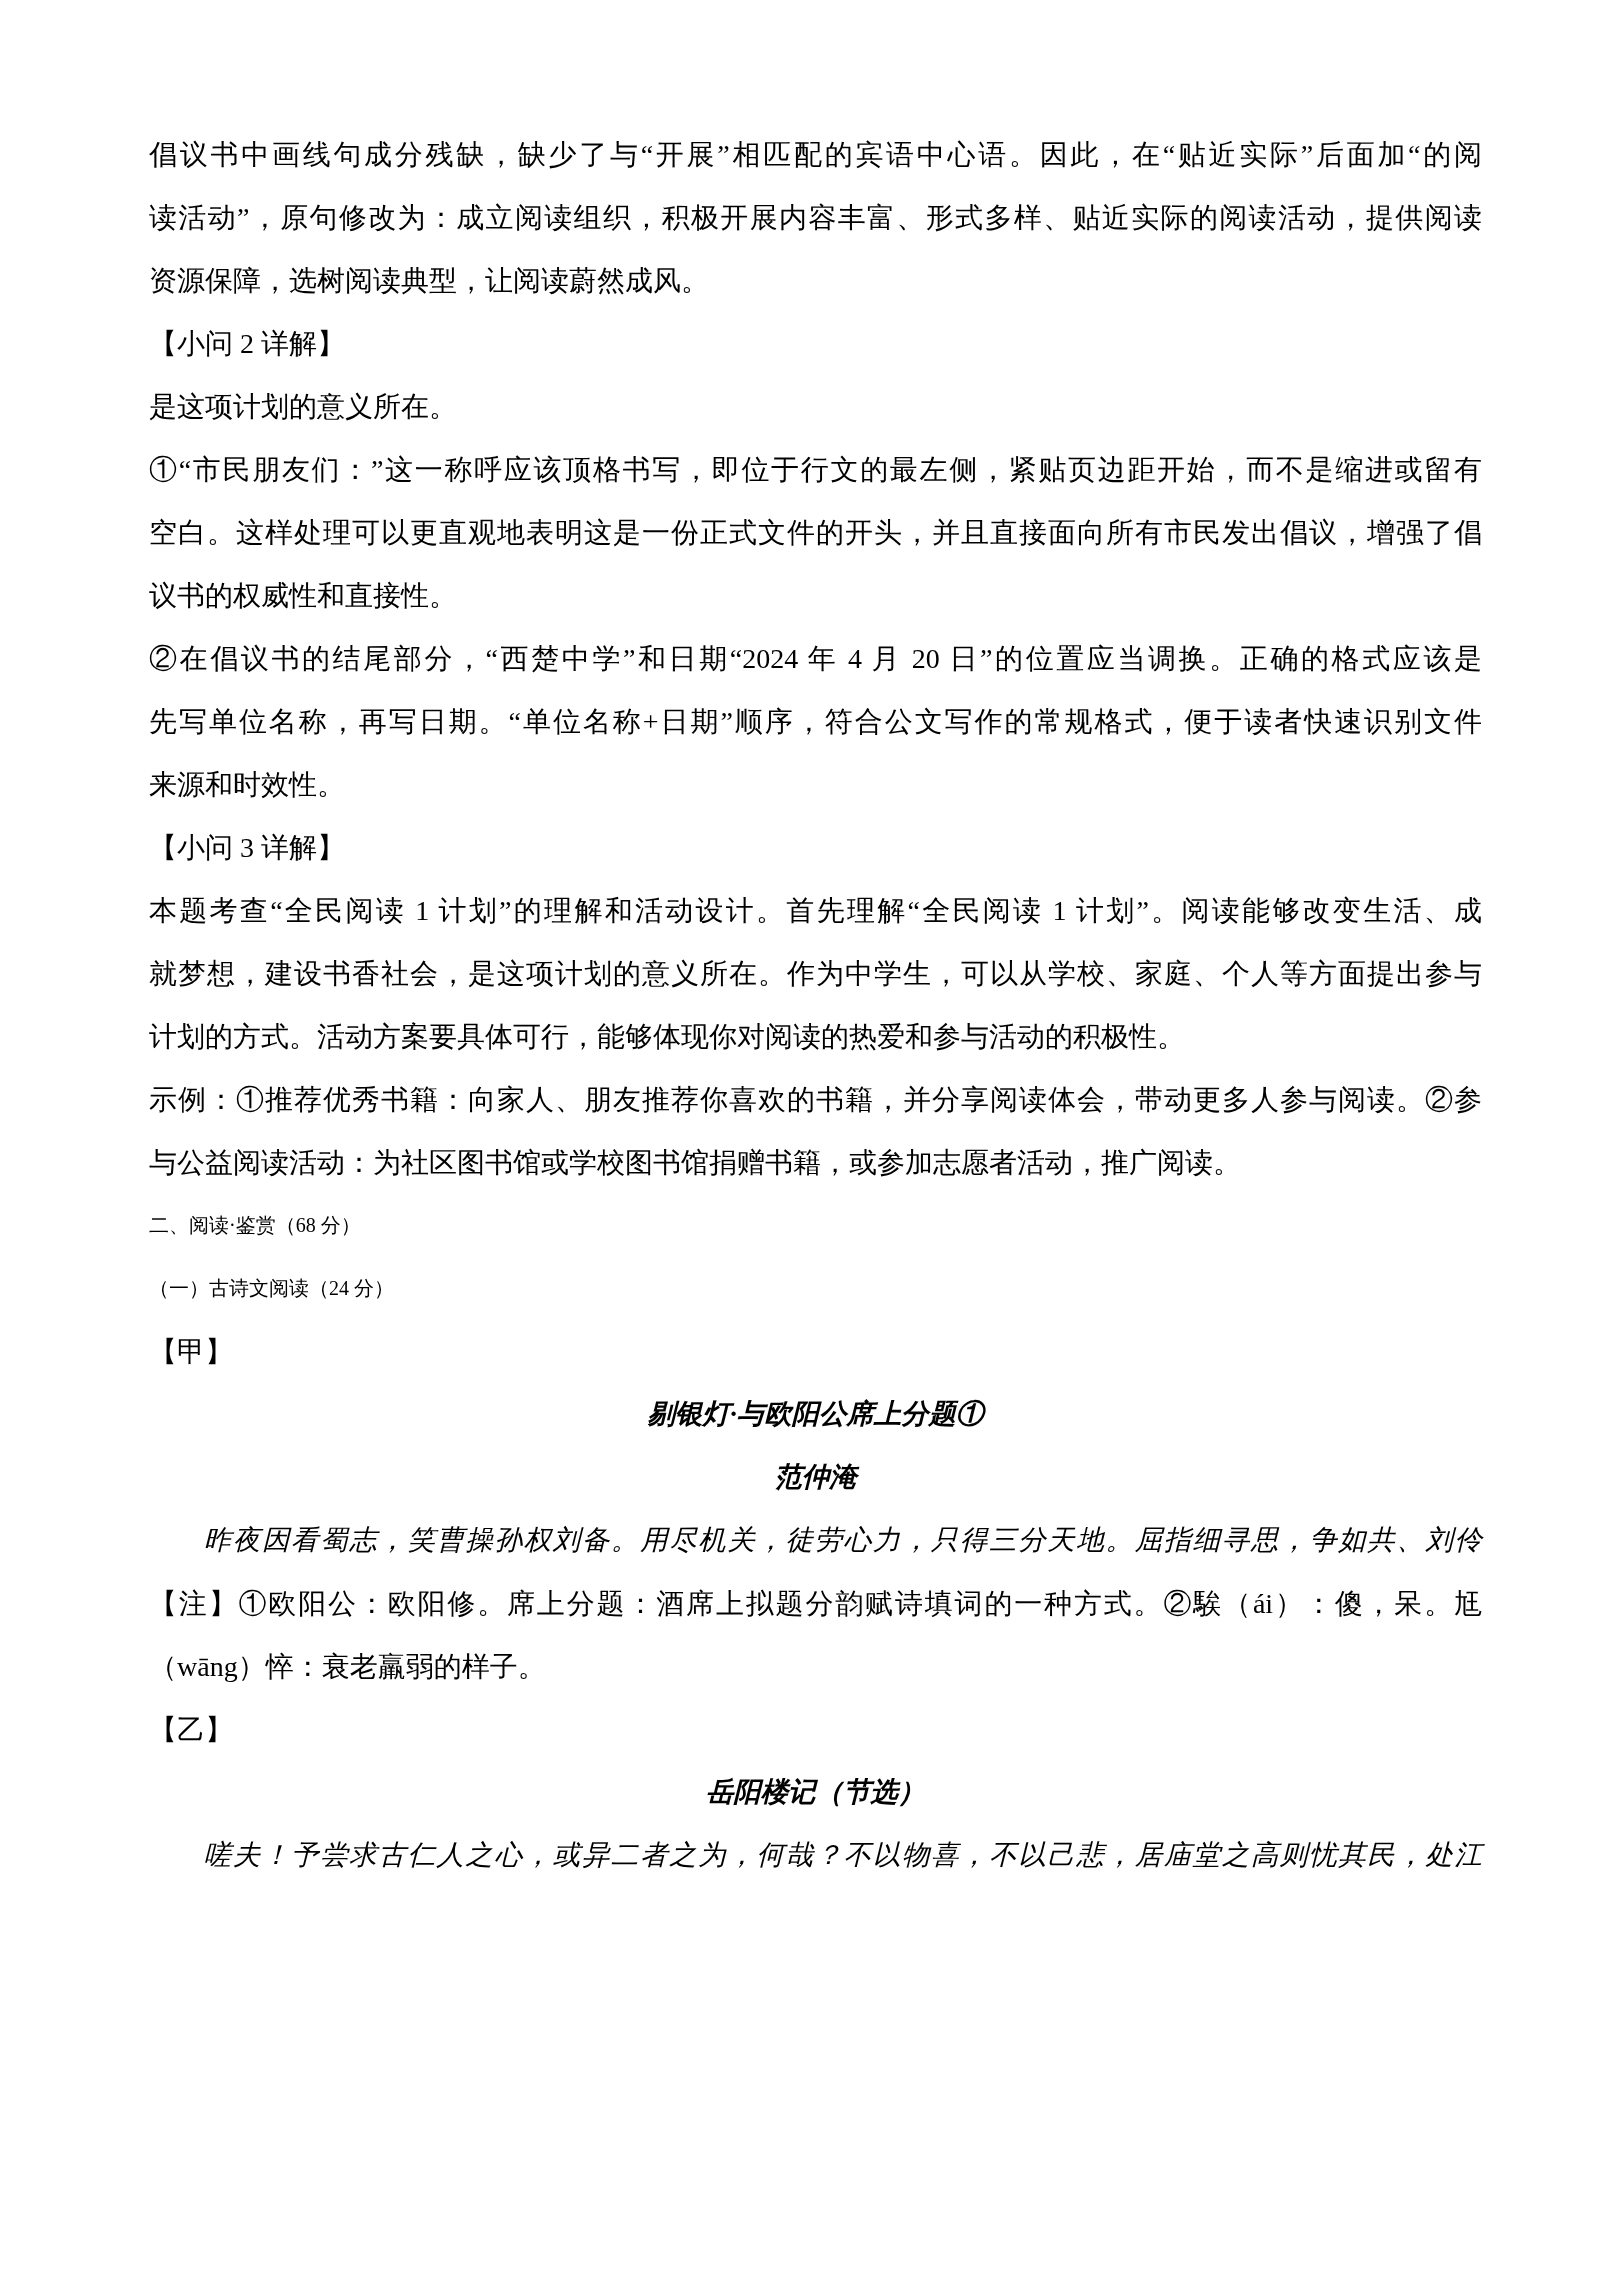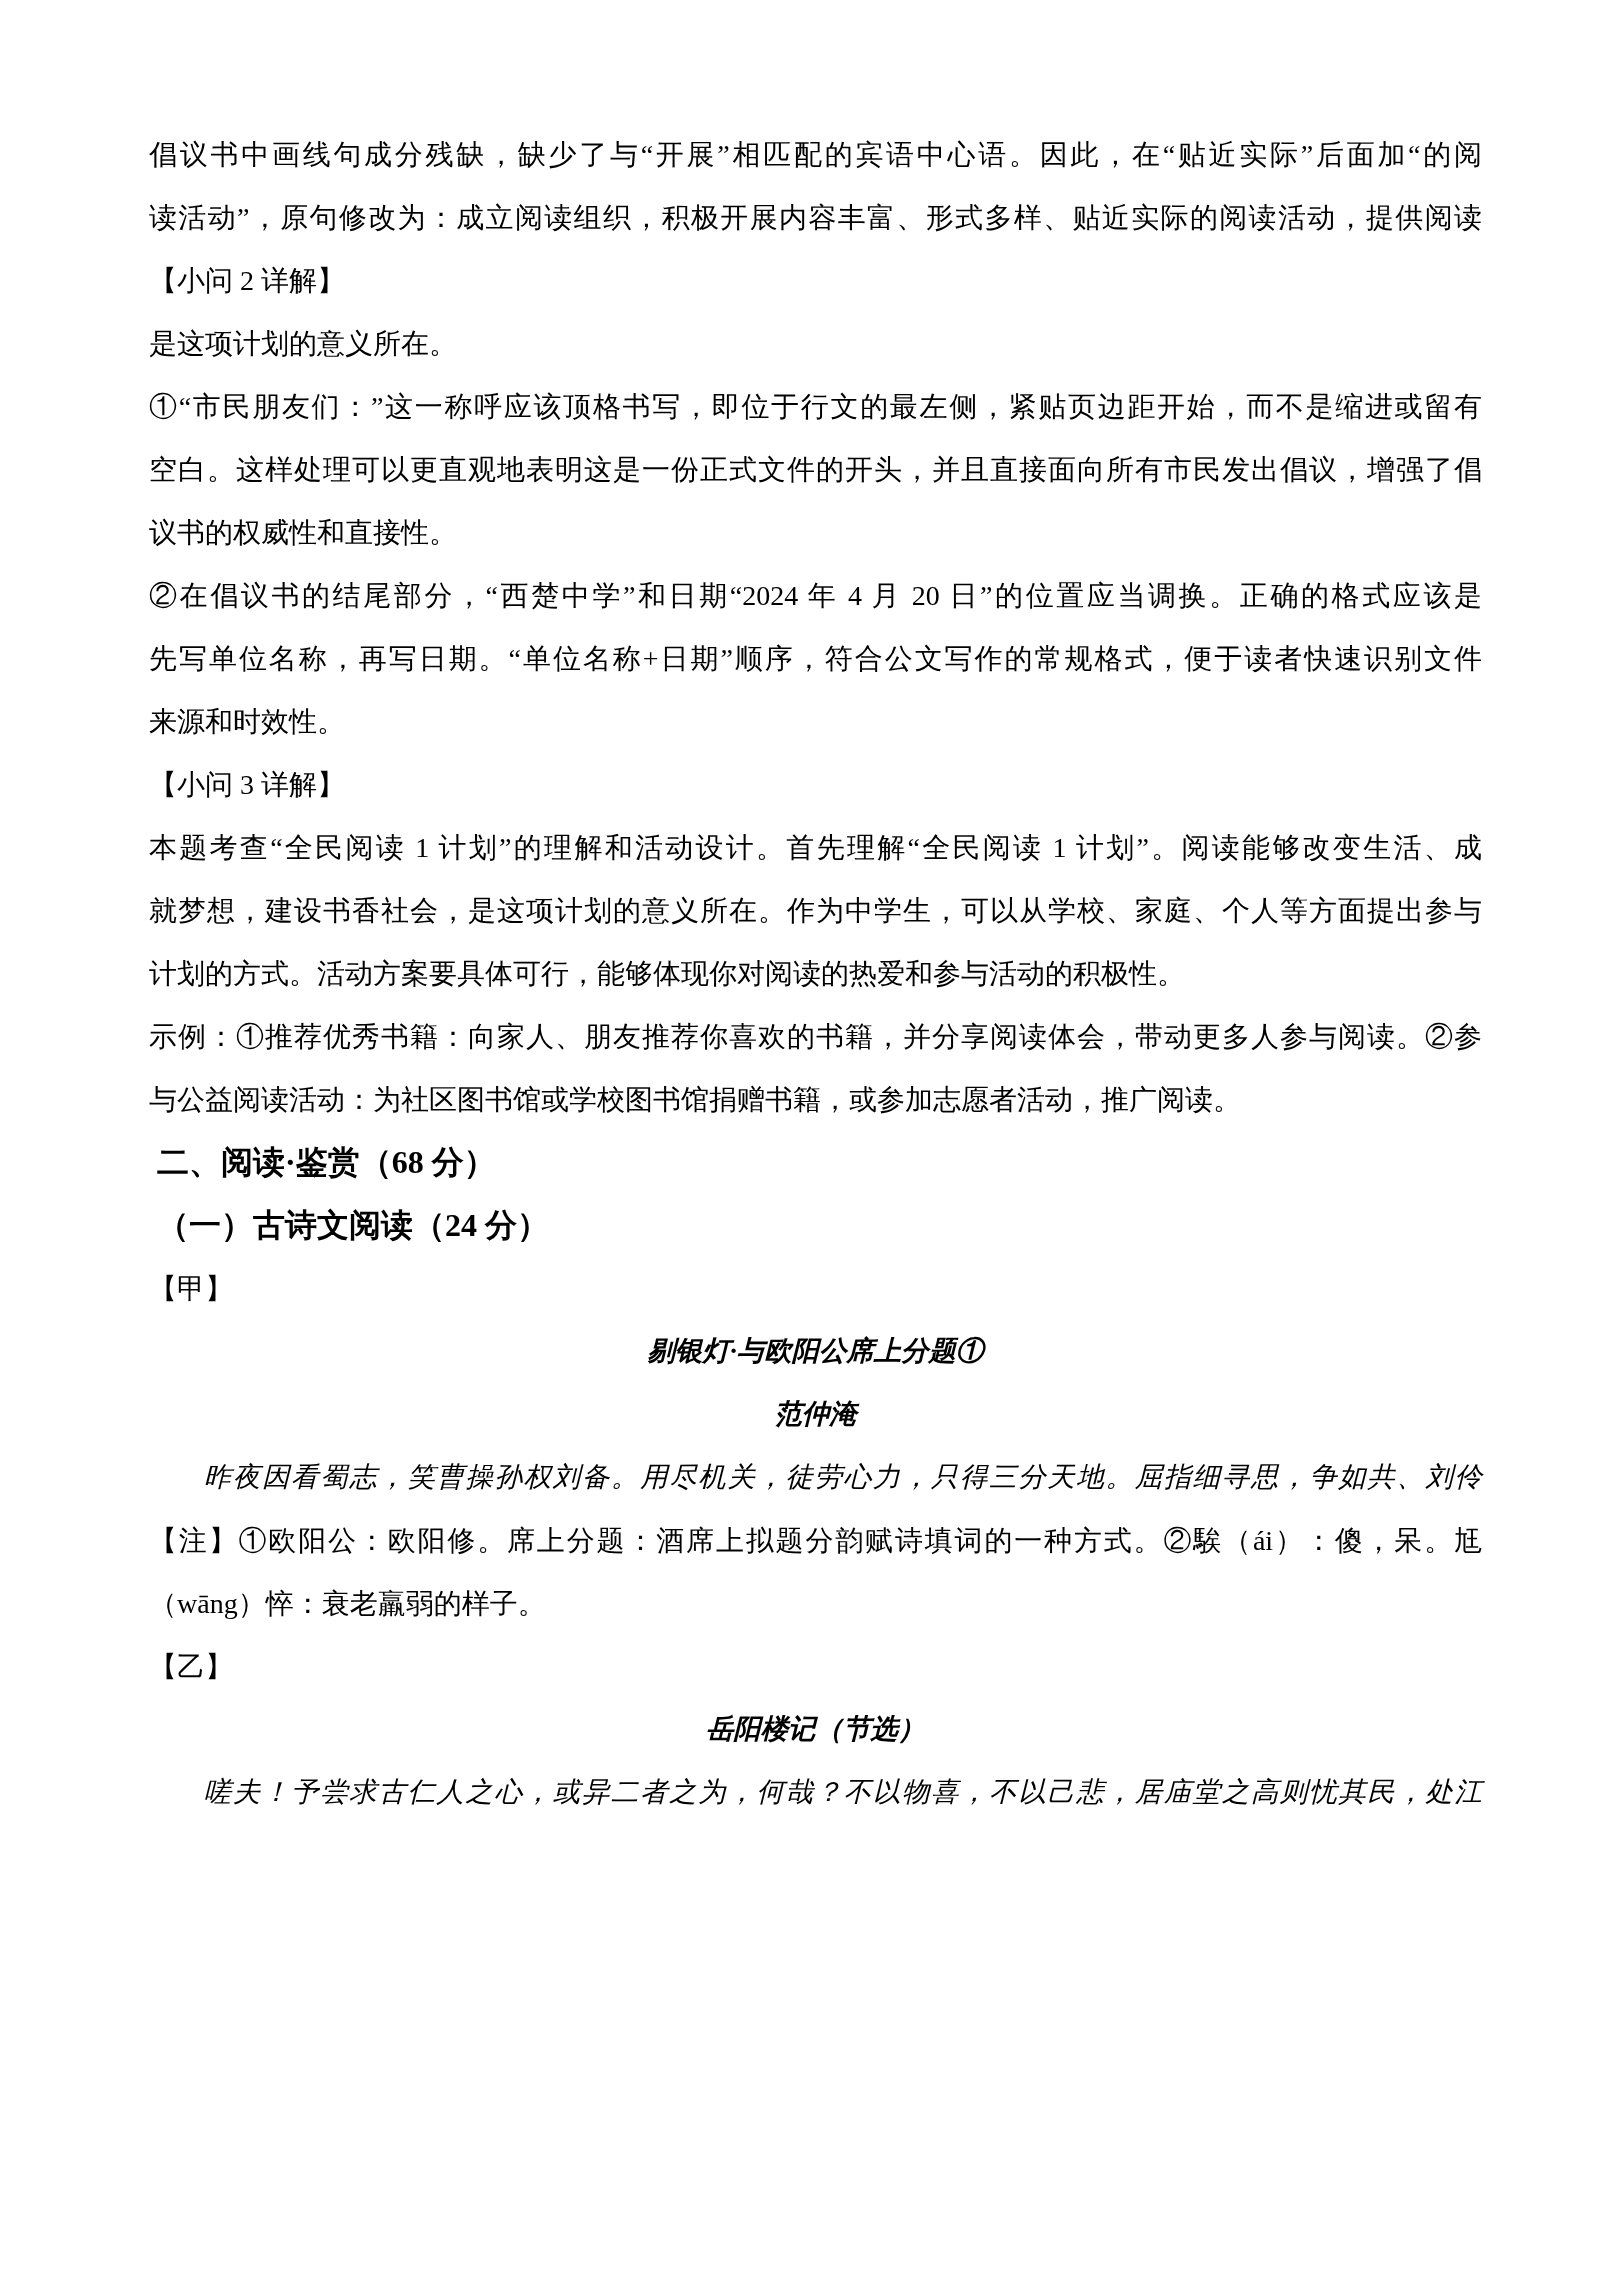--- a/index.html
+++ b/index.html
@@ -18,33 +18,34 @@
     width: 1333px;
   }
   .line {
     font-size: 28px;
     line-height: 63px;
     color: #000000;
     text-align: justify;
     white-space: normal;
   }
   .fill { text-align-last: justify; }
-  .heading { font-weight: bold; font-size: 32px; margin-left: 8px; }
+  .heading { font-weight: normal; font-size: 20px; }
   .poem { font-style: italic; font-size: 27.4px; }
   .center { text-align: center; text-align-last: center; font-weight: bold; }
   .indent2 { text-indent: 2em; }
 </style>
 </head>
 <body>
 
 <div class="page">
   <div class="content">
 
     <div class="line fill">倡议书中画线句成分残缺，缺少了与“开展”相匹配的宾语中心语。因此，在“贴近实际”后面加“的阅</div>
     <div class="line fill">读活动”，原句修改为：成立阅读组织，积极开展内容丰富、形式多样、贴近实际的阅读活动，提供阅读</div>
+    <div class="line">资源保障，选树阅读典型，让阅读蔚然成风。</div>
 
     <div class="line">【小问 2 详解】</div>
     <div class="line">是这项计划的意义所在。</div>
     <div class="line fill">①“市民朋友们：”这一称呼应该顶格书写，即位于行文的最左侧，紧贴页边距开始，而不是缩进或留有</div>
     <div class="line fill">空白。这样处理可以更直观地表明这是一份正式文件的开头，并且直接面向所有市民发出倡议，增强了倡</div>
     <div class="line">议书的权威性和直接性。</div>
     <div class="line fill">②在倡议书的结尾部分，“西楚中学”和日期“2024 年 4 月 20 日”的位置应当调换。正确的格式应该是</div>
     <div class="line fill">先写单位名称，再写日期。“单位名称+日期”顺序，符合公文写作的常规格式，便于读者快速识别文件</div>
     <div class="line">来源和时效性。</div>
 

